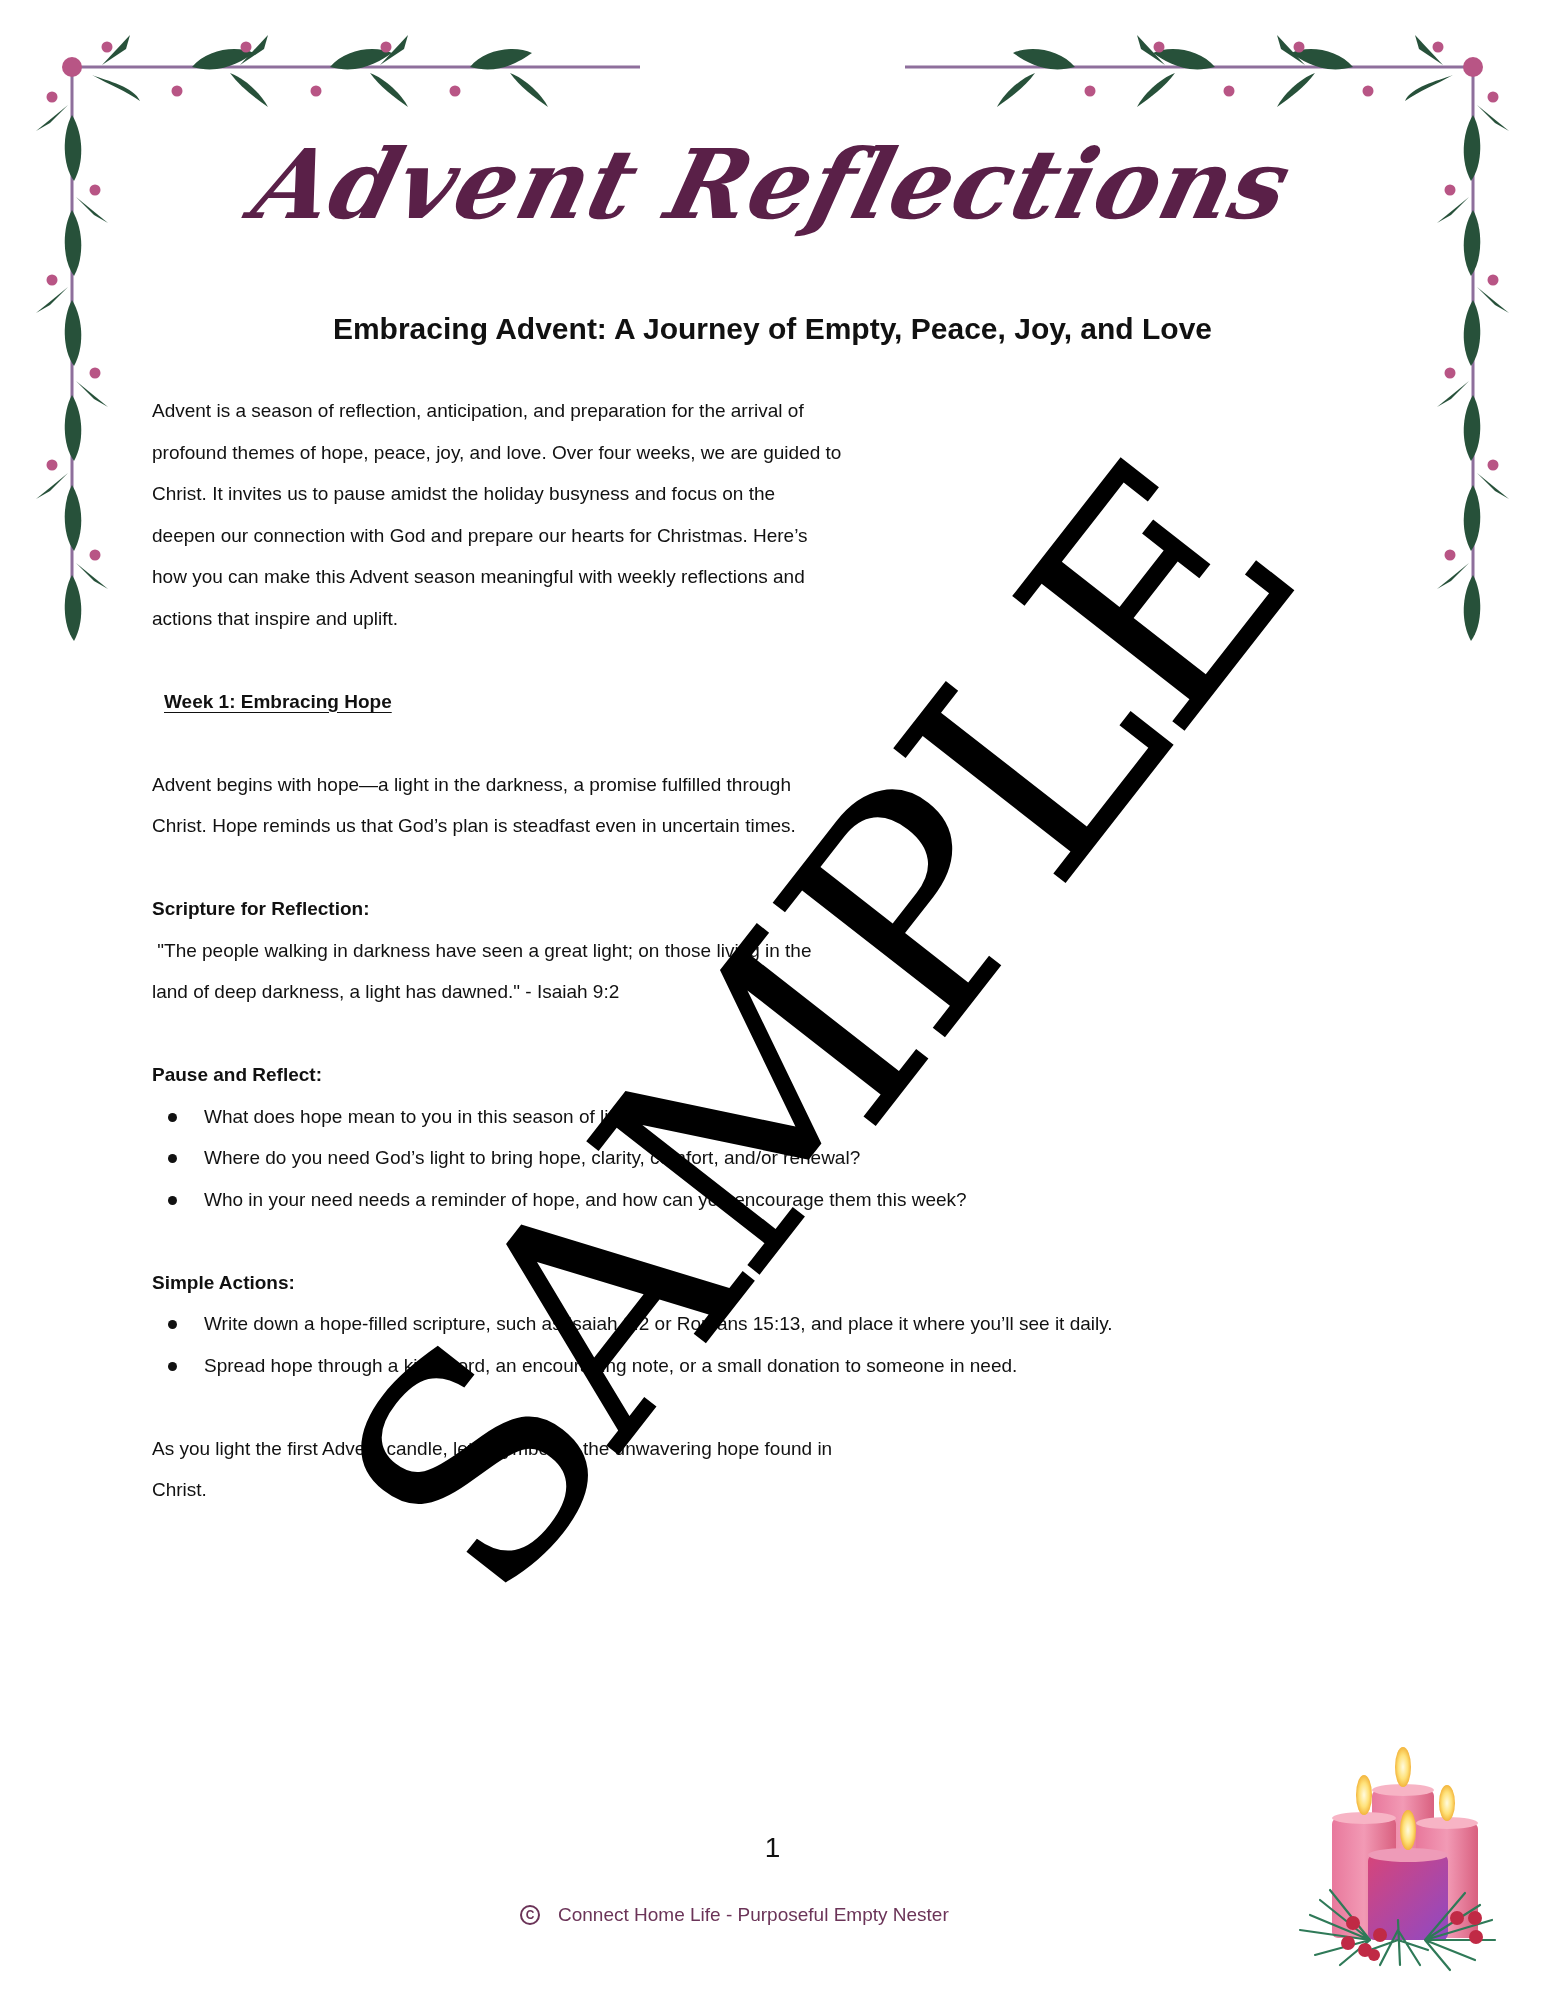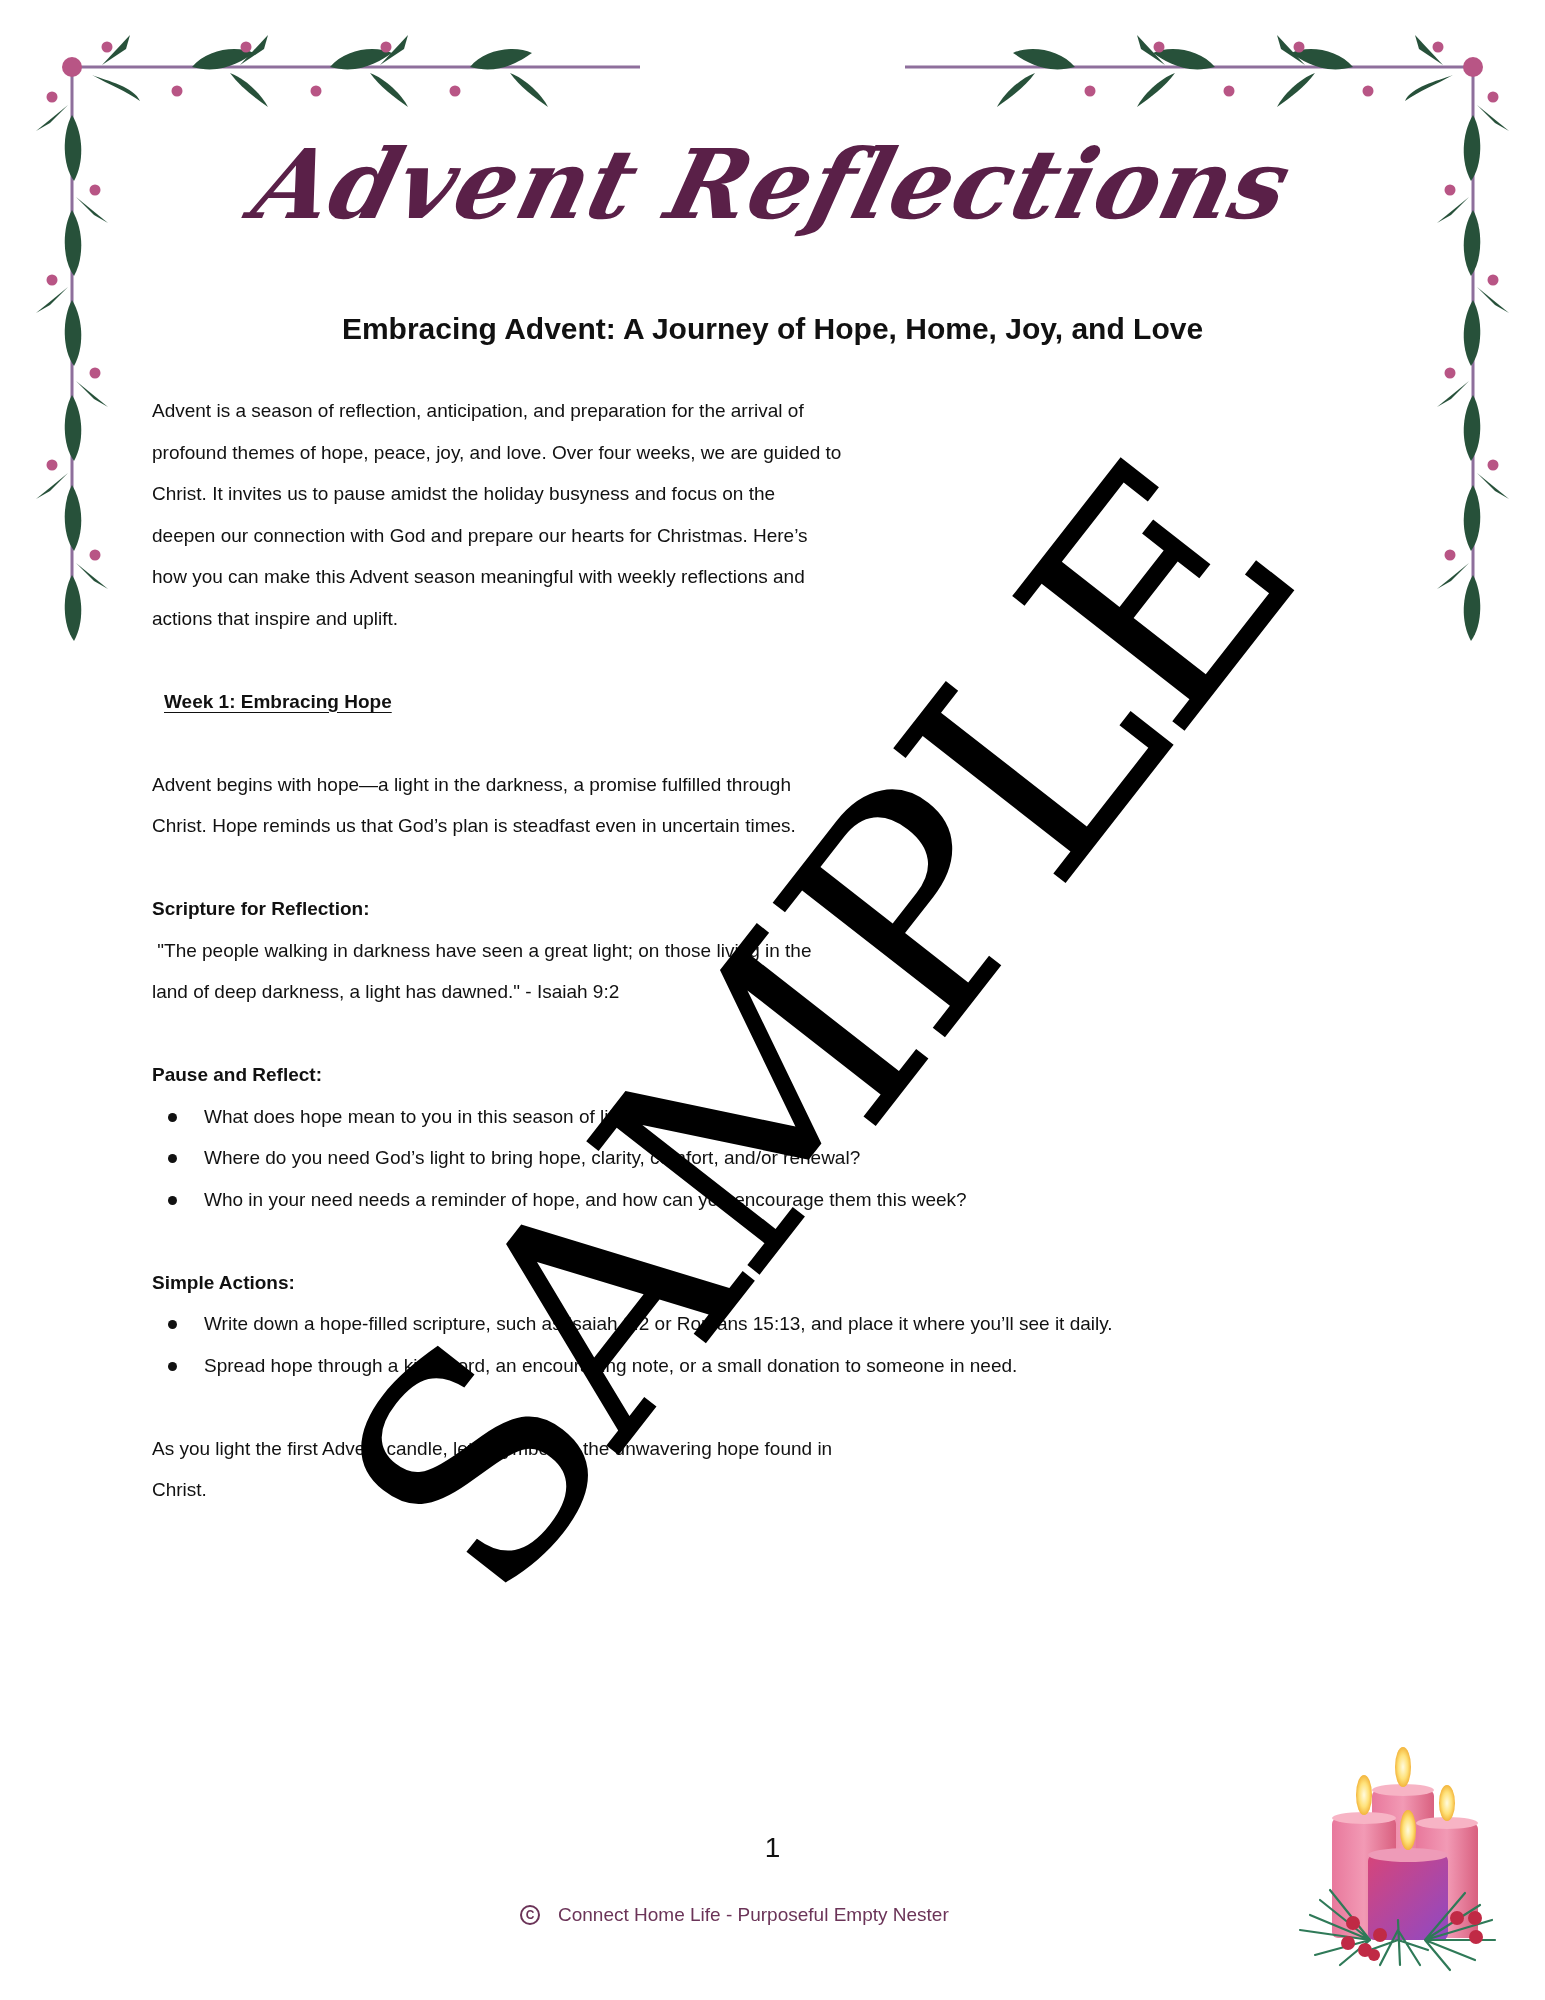--- a/index.html
+++ b/index.html
@@ -147,21 +147,21 @@
         <path d="M46 172 L 78 198 L 64 190 Z" fill="#27513a"></path>
         <path d="M38 262 L 6 288 L 20 280 Z" fill="#27513a"></path>
         <path d="M46 356 L 78 382 L 64 374 Z" fill="#27513a"></path>
         <path d="M38 448 L 6 474 L 20 466 Z" fill="#27513a"></path>
         <path d="M46 538 L 78 564 L 64 556 Z" fill="#27513a"></path>
       </g>
     </svg>
   </div>
 
   <div class="title">Advent Reflections</div>
-  <div class="subtitle">Embracing Advent: A Journey of Hope, Home, Joy, and Love</div>
+  <div class="subtitle">Embracing Advent: A Journey of Empty, Peace, Joy, and Love</div>
 
   <div class="content">
     <div>
       <div class="para">Advent is a season of reflection, anticipation, and preparation for the arrival of</div>
       <div class="para">profound themes of hope, peace, joy, and love. Over four weeks, we are guided to</div>
       <div class="para">Christ. It invites us to pause amidst the holiday busyness and focus on the</div>
       <div class="para">deepen our connection with God and prepare our hearts for Christmas. Here’s</div>
       <div class="para">how you can make this Advent season meaningful with weekly reflections and</div>
       <div class="para">actions that inspire and uplift.</div>
     </div>

